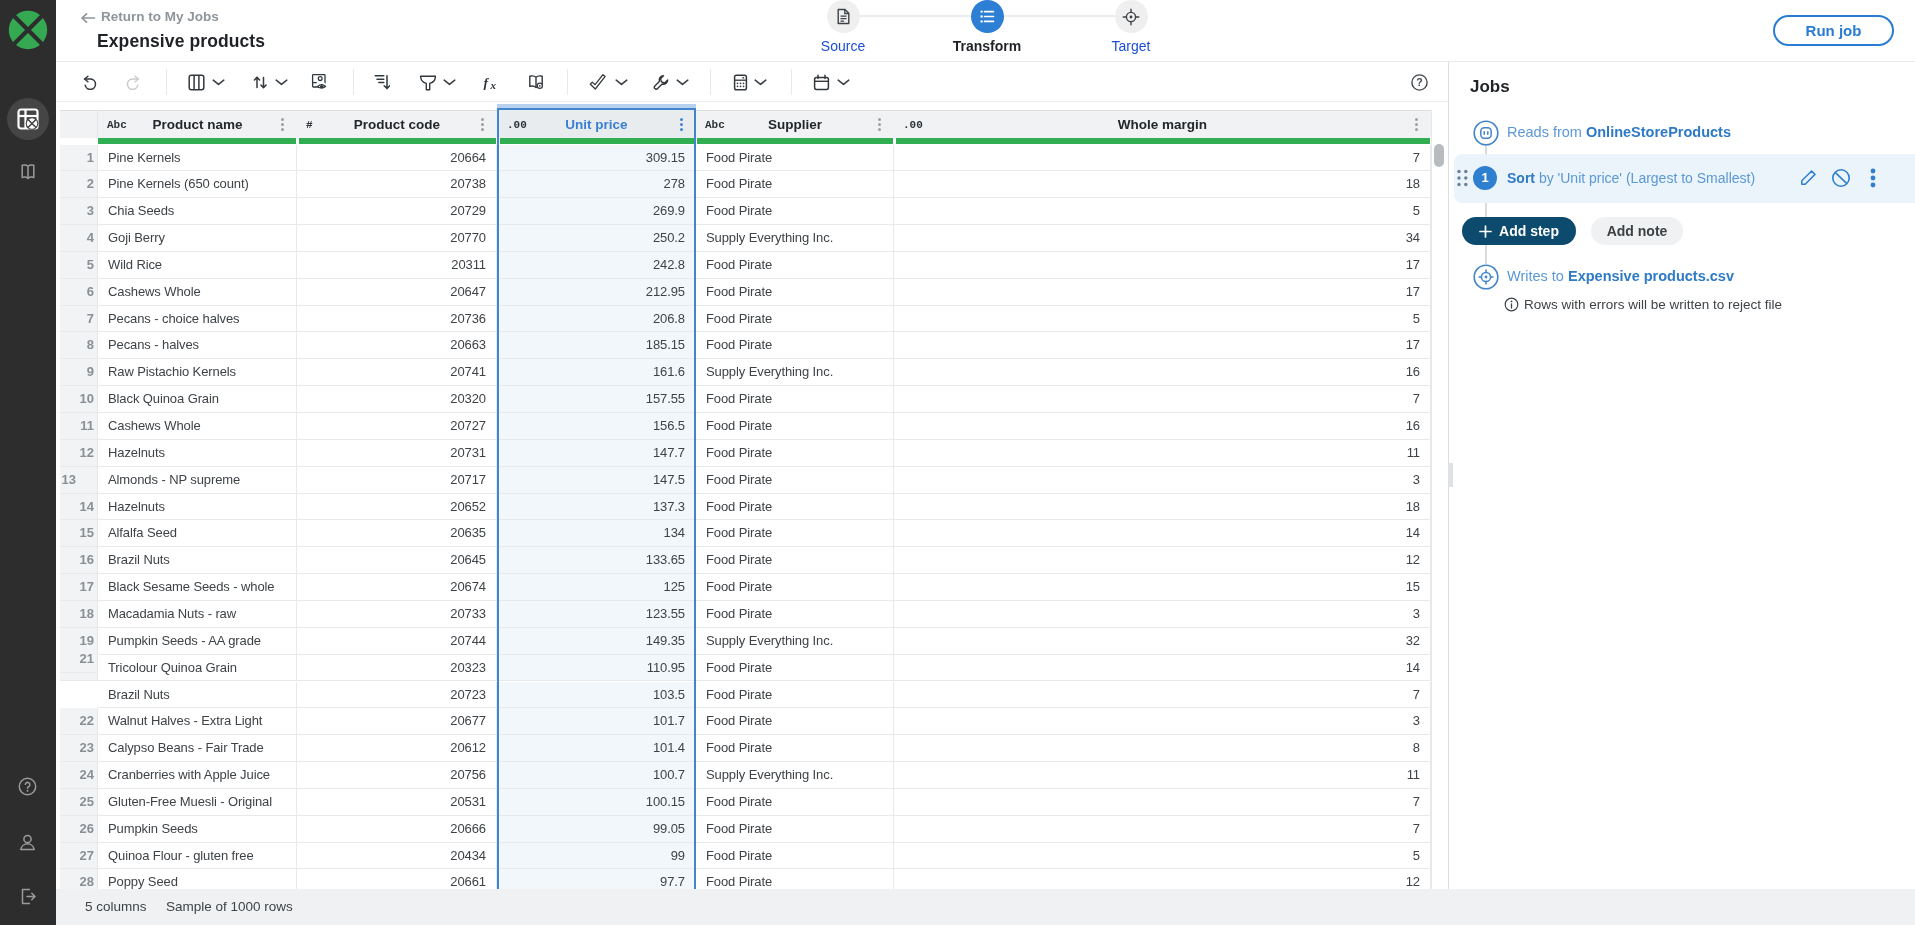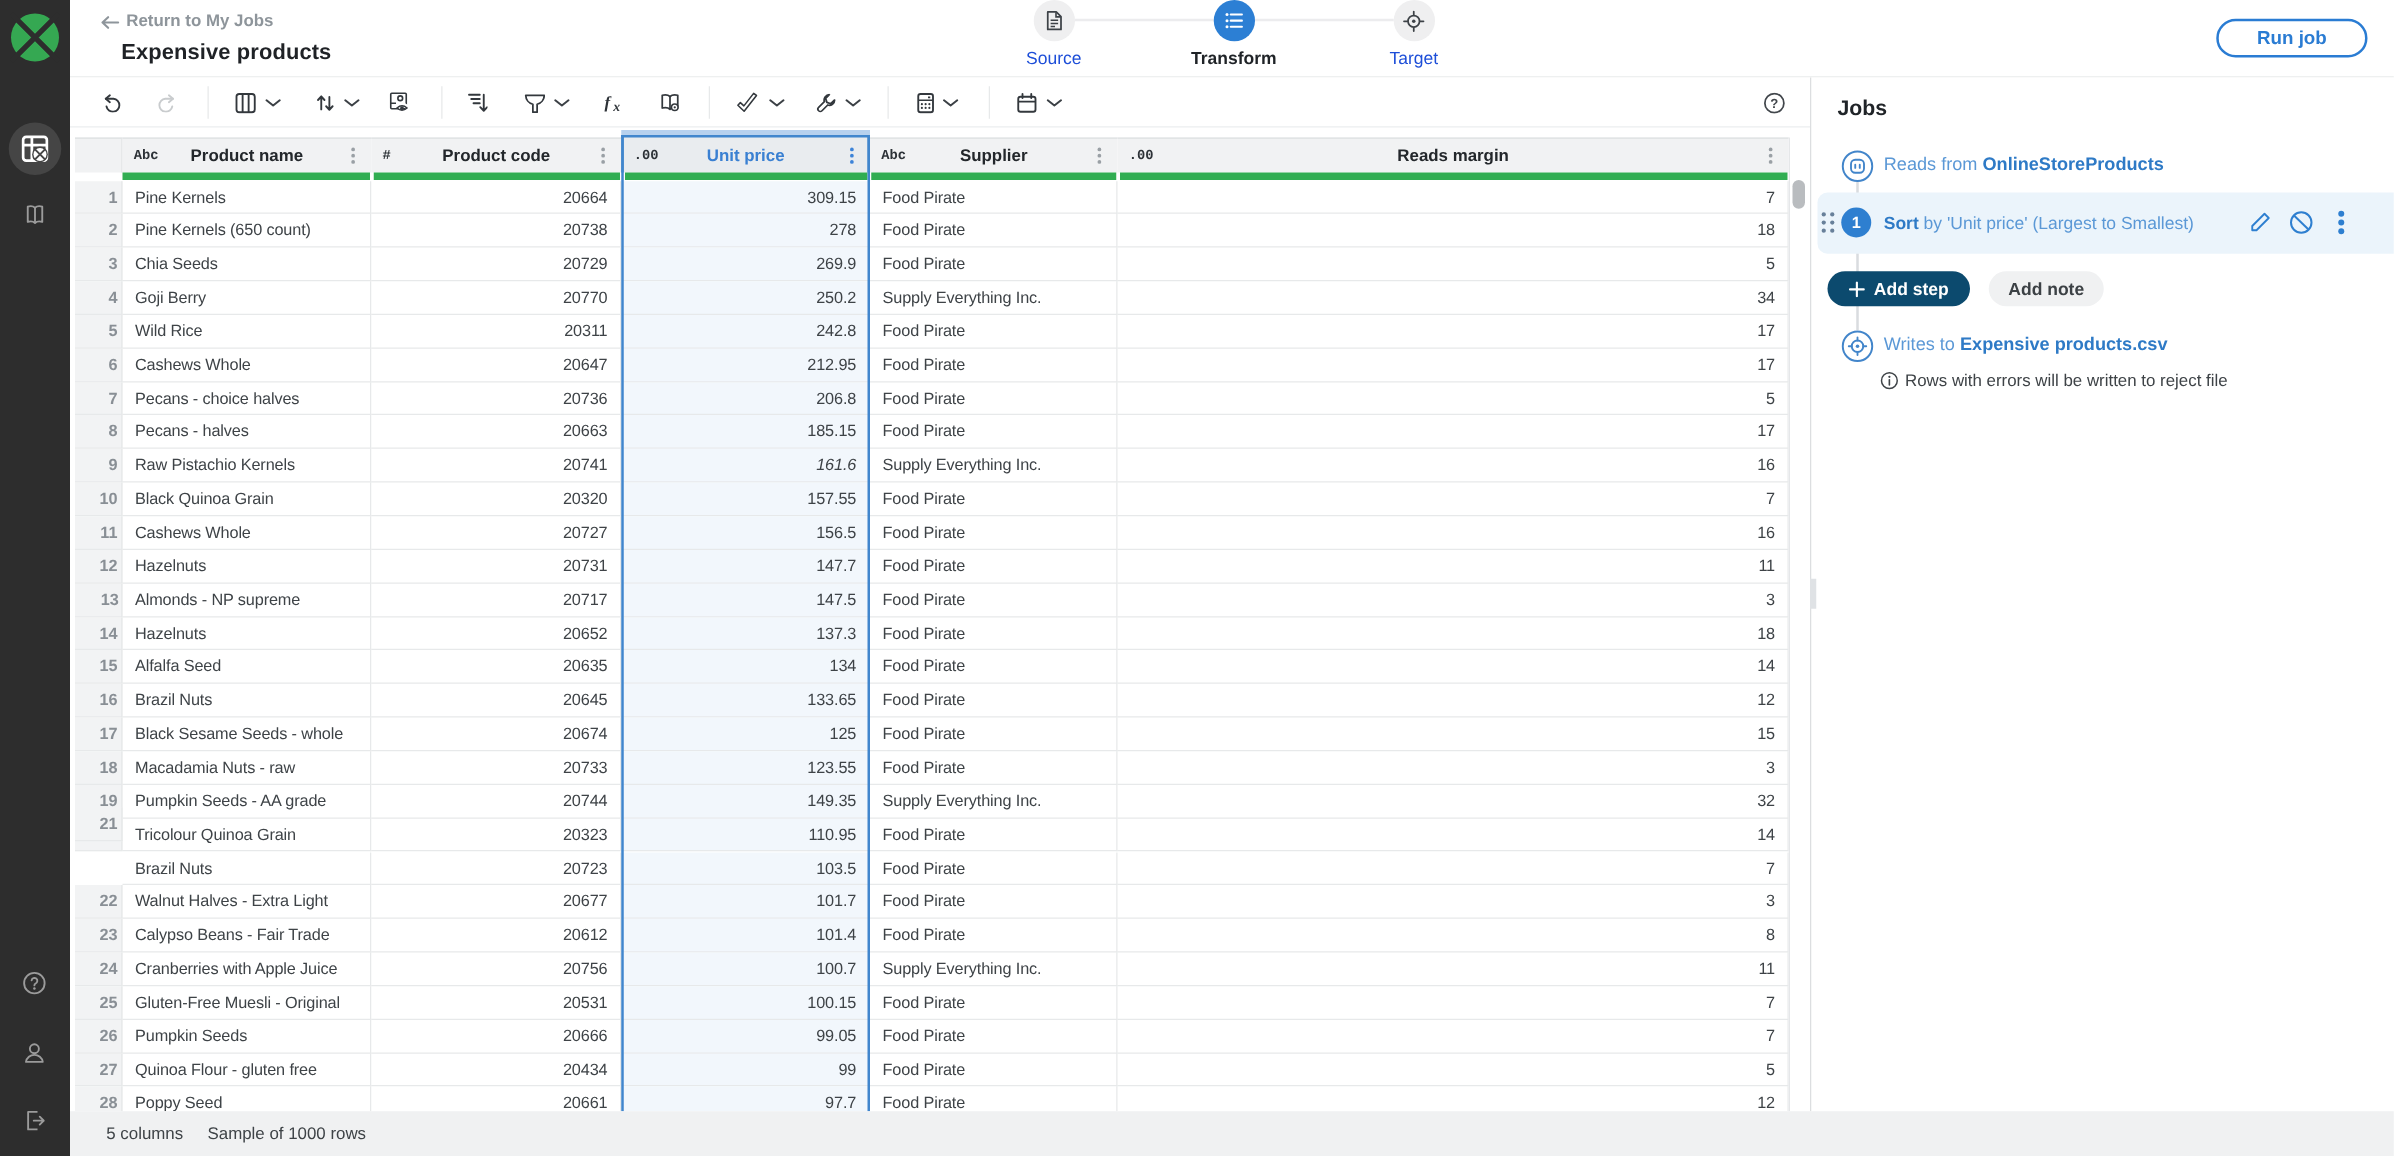--- a/index.html
+++ b/index.html
@@ -291,21 +291,21 @@
     <span class="htype">Abc</span>
     <div class="htitle">Supplier</div>
   </div>
 <div class="kebab" style="left:878px;top:118px;">
     <i style="top:0px;"></i>
     <i style="top:5px;"></i>
     <i style="top:10px;"></i>
   </div>
 <div class="hcell" style="left:894px;width:537px;">
     <span class="htype">.00</span>
-    <div class="htitle">Reads margin</div>
+    <div class="htitle">Whole margin</div>
   </div>
 <div class="kebab" style="left:1415px;top:118px;">
     <i style="top:0px;"></i>
     <i style="top:5px;"></i>
     <i style="top:10px;"></i>
   </div>
 <div id="selcap"></div>
 <div id="selhead">
     <span class="htype" style="left:8px;top:1px;">.00</span>
     <div class="htitle" style="top:1px;color:#3a80d2;">Unit price</div>
@@ -364,42 +364,42 @@
 <div class="cell cr" style="left:894px;top:305.6px;width:537px;height:26.85px;">5</div>
 <div class="gut" style="left:60px;top:332.45000000000005px;width:38px;height:26.85px;padding-right:3px;">8</div>
 <div class="cell cl" style="left:98px;top:332.45000000000005px;width:199px;height:26.85px;">Pecans - halves</div>
 <div class="cell cr" style="left:297px;top:332.45000000000005px;width:200px;height:26.85px;">20663</div>
 <div class="cell cr selbg" style="left:497px;top:332.45000000000005px;width:199px;height:26.85px;">185.15</div>
 <div class="cell cl" style="left:696px;top:332.45000000000005px;width:198px;height:26.85px;">Food Pirate</div>
 <div class="cell cr" style="left:894px;top:332.45000000000005px;width:537px;height:26.85px;">17</div>
 <div class="gut" style="left:60px;top:359.3px;width:38px;height:26.85px;padding-right:3px;">9</div>
 <div class="cell cl" style="left:98px;top:359.3px;width:199px;height:26.85px;">Raw Pistachio Kernels</div>
 <div class="cell cr" style="left:297px;top:359.3px;width:200px;height:26.85px;">20741</div>
-<div class="cell cr selbg" style="left:497px;top:359.3px;width:199px;height:26.85px;font-style:italic;">161.6</div>
+<div class="cell cr selbg" style="left:497px;top:359.3px;width:199px;height:26.85px;">161.6</div>
 <div class="cell cl" style="left:696px;top:359.3px;width:198px;height:26.85px;">Supply Everything Inc.</div>
 <div class="cell cr" style="left:894px;top:359.3px;width:537px;height:26.85px;">16</div>
 <div class="gut" style="left:60px;top:386.15px;width:38px;height:26.85px;padding-right:3px;">10</div>
 <div class="cell cl" style="left:98px;top:386.15px;width:199px;height:26.85px;">Black Quinoa Grain</div>
 <div class="cell cr" style="left:297px;top:386.15px;width:200px;height:26.85px;">20320</div>
 <div class="cell cr selbg" style="left:497px;top:386.15px;width:199px;height:26.85px;">157.55</div>
 <div class="cell cl" style="left:696px;top:386.15px;width:198px;height:26.85px;">Food Pirate</div>
 <div class="cell cr" style="left:894px;top:386.15px;width:537px;height:26.85px;">7</div>
 <div class="gut" style="left:60px;top:413.0px;width:38px;height:26.85px;padding-right:3px;">11</div>
 <div class="cell cl" style="left:98px;top:413.0px;width:199px;height:26.85px;">Cashews Whole</div>
 <div class="cell cr" style="left:297px;top:413.0px;width:200px;height:26.85px;">20727</div>
 <div class="cell cr selbg" style="left:497px;top:413.0px;width:199px;height:26.85px;">156.5</div>
 <div class="cell cl" style="left:696px;top:413.0px;width:198px;height:26.85px;">Food Pirate</div>
 <div class="cell cr" style="left:894px;top:413.0px;width:537px;height:26.85px;">16</div>
 <div class="gut" style="left:60px;top:439.85px;width:38px;height:26.85px;padding-right:3px;">12</div>
 <div class="cell cl" style="left:98px;top:439.85px;width:199px;height:26.85px;">Hazelnuts</div>
 <div class="cell cr" style="left:297px;top:439.85px;width:200px;height:26.85px;">20731</div>
 <div class="cell cr selbg" style="left:497px;top:439.85px;width:199px;height:26.85px;">147.7</div>
 <div class="cell cl" style="left:696px;top:439.85px;width:198px;height:26.85px;">Food Pirate</div>
 <div class="cell cr" style="left:894px;top:439.85px;width:537px;height:26.85px;">11</div>
-<div class="gut" style="left:60px;top:466.70000000000005px;width:38px;height:26.85px;padding-right:2px;">13</div>
+<div class="gut" style="left:60px;top:466.70000000000005px;width:38px;height:26.85px;padding-right:21px;">13</div>
 <div class="cell cl" style="left:98px;top:466.70000000000005px;width:199px;height:26.85px;">Almonds - NP supreme</div>
 <div class="cell cr" style="left:297px;top:466.70000000000005px;width:200px;height:26.85px;">20717</div>
 <div class="cell cr selbg" style="left:497px;top:466.70000000000005px;width:199px;height:26.85px;">147.5</div>
 <div class="cell cl" style="left:696px;top:466.70000000000005px;width:198px;height:26.85px;">Food Pirate</div>
 <div class="cell cr" style="left:894px;top:466.70000000000005px;width:537px;height:26.85px;">3</div>
 <div class="gut" style="left:60px;top:493.55px;width:38px;height:26.85px;padding-right:3px;">14</div>
 <div class="cell cl" style="left:98px;top:493.55px;width:199px;height:26.85px;">Hazelnuts</div>
 <div class="cell cr" style="left:297px;top:493.55px;width:200px;height:26.85px;">20652</div>
 <div class="cell cr selbg" style="left:497px;top:493.55px;width:199px;height:26.85px;">137.3</div>
 <div class="cell cl" style="left:696px;top:493.55px;width:198px;height:26.85px;">Food Pirate</div>

